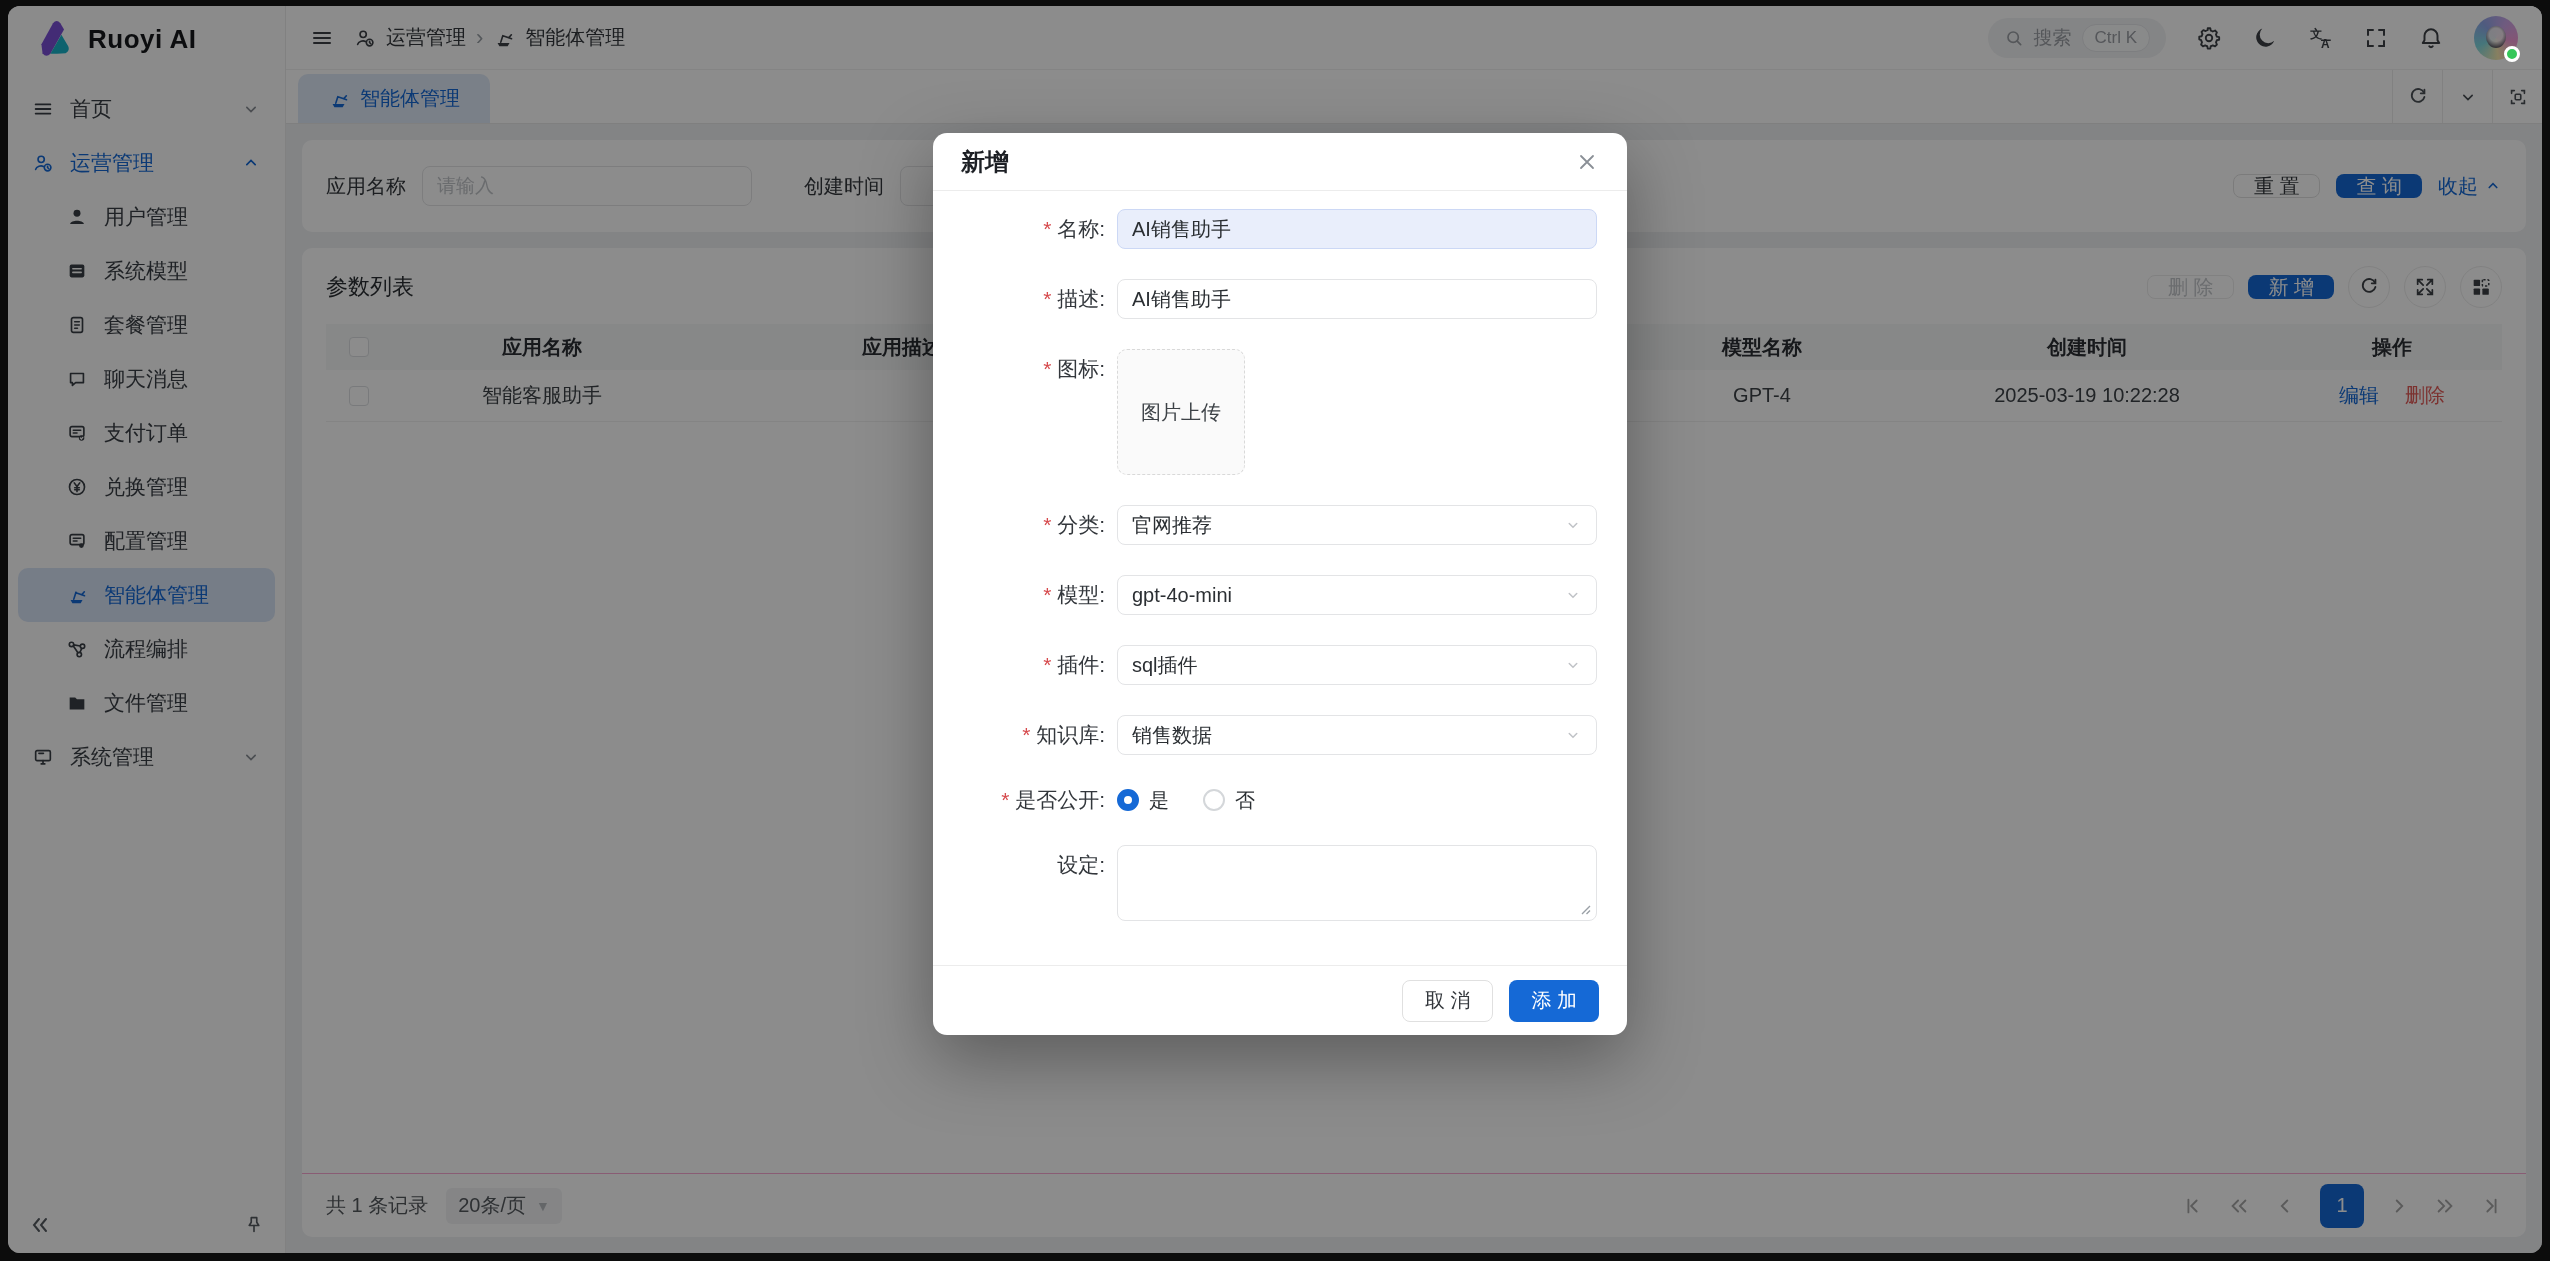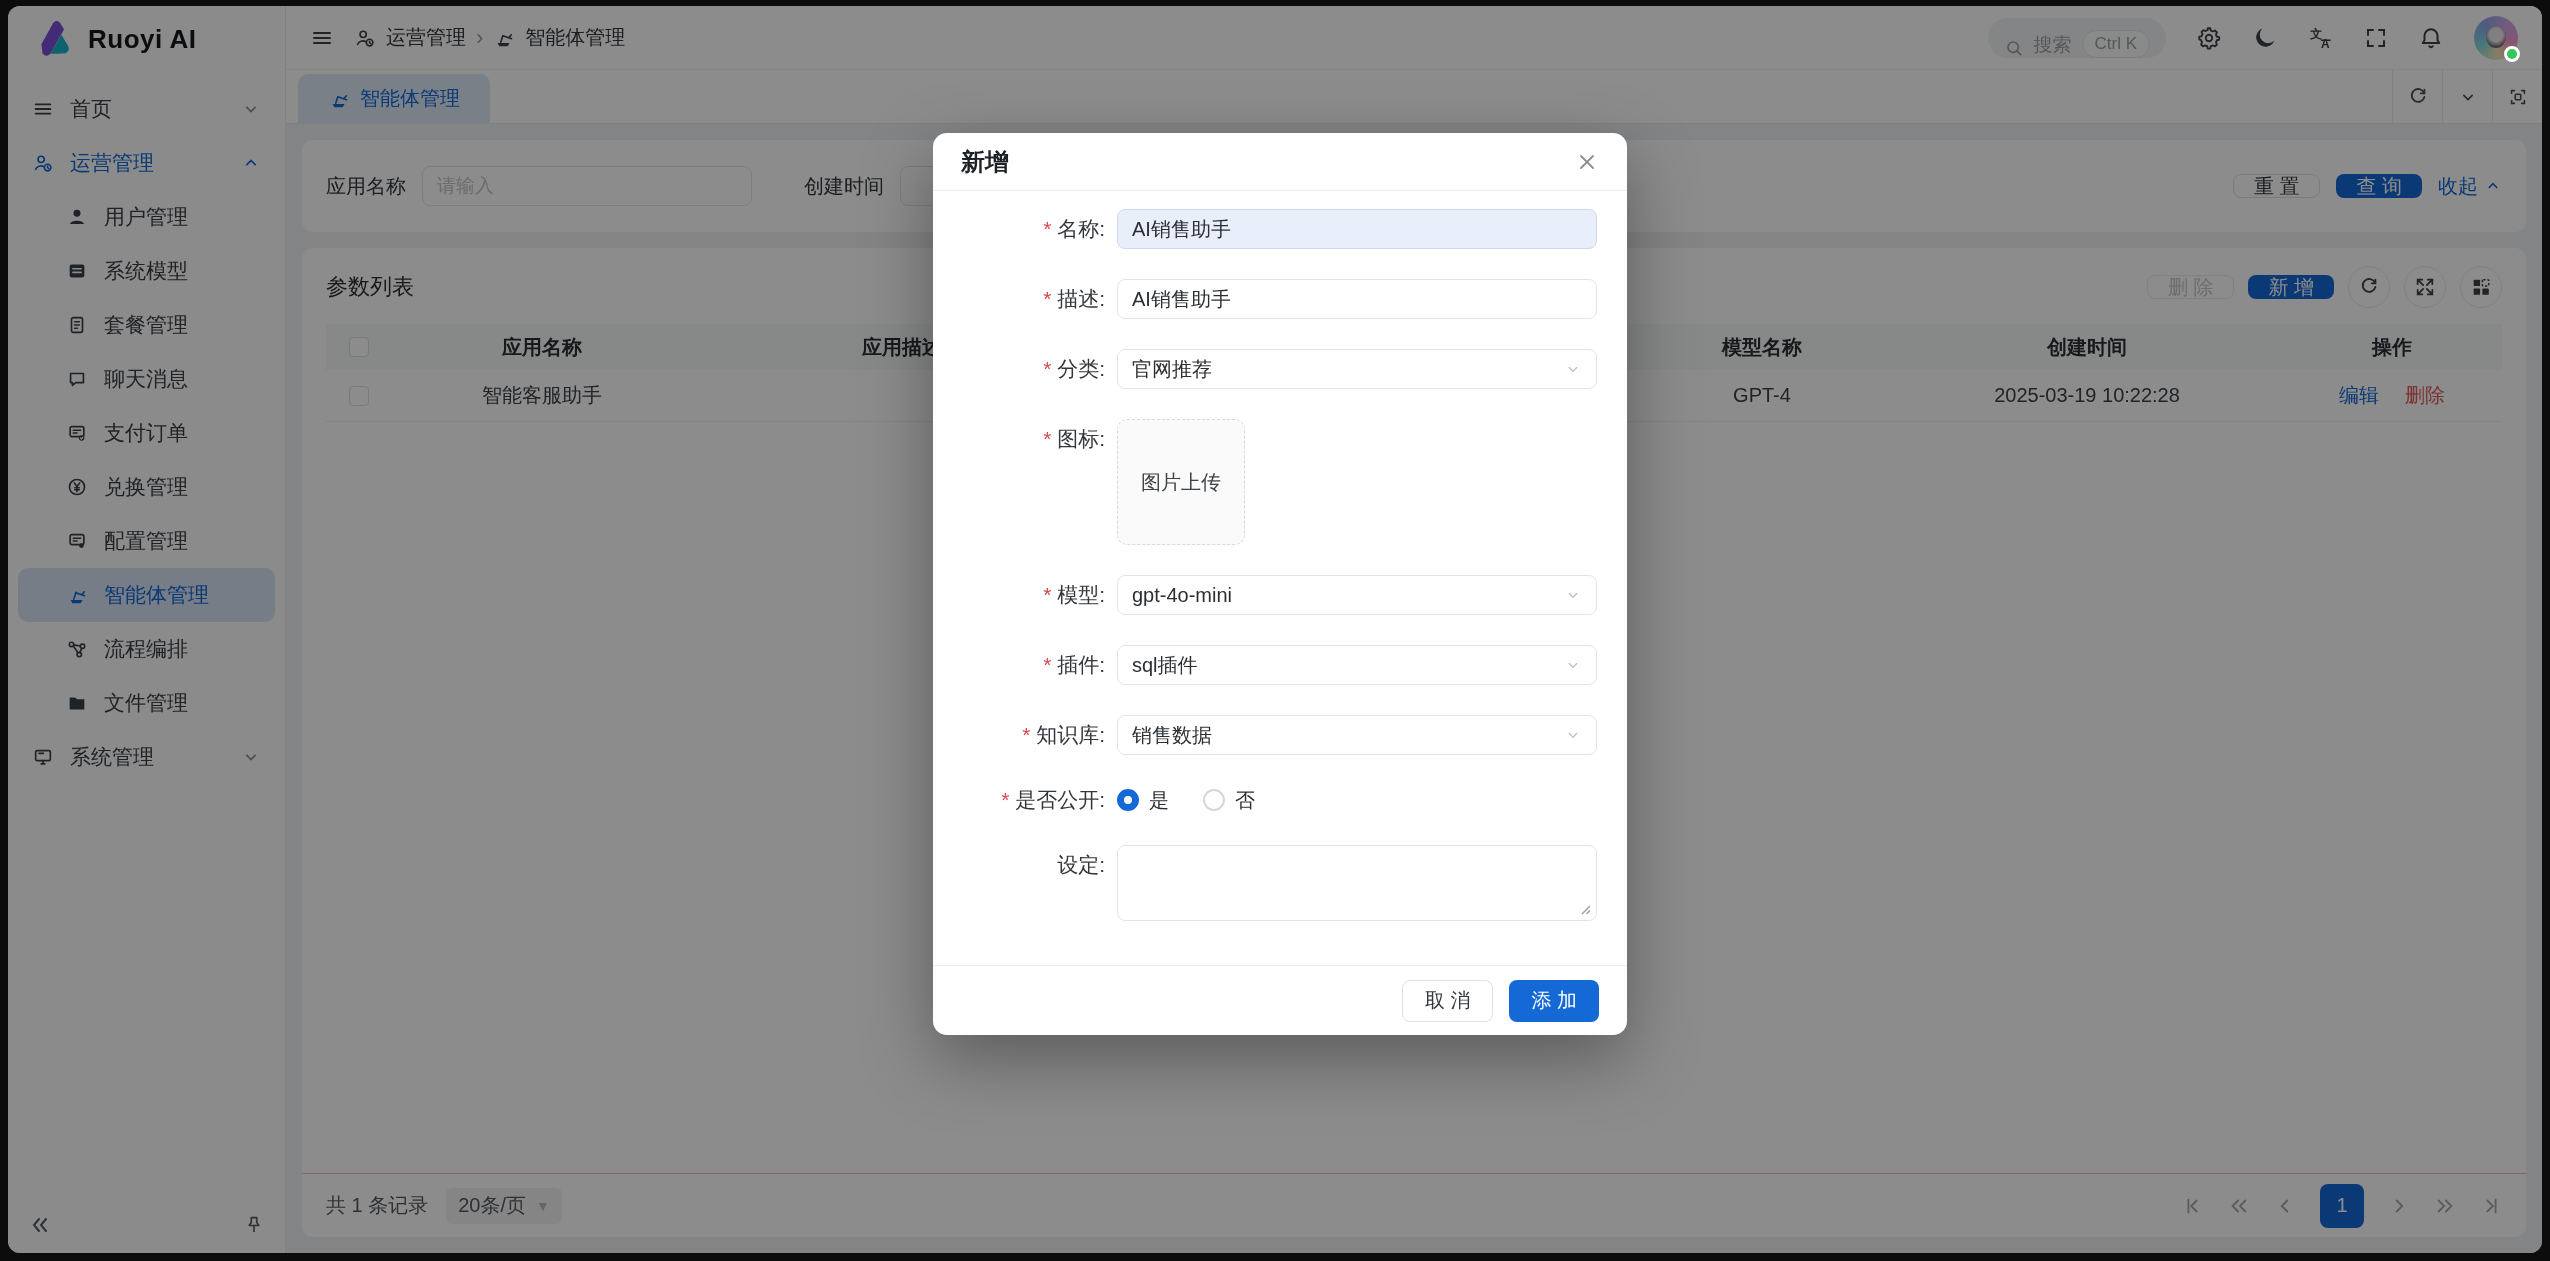--- a/index.html
+++ b/index.html
@@ -22,21 +22,21 @@
   .mi.active { background:#d7e3f6; color:#1569d6; }
   .mi .ic { flex:none; }
   .side-foot { height:56px; flex:none; display:flex; align-items:center; justify-content:space-between; padding:0 20px; color:#565b61; }
 
   
   .main { flex:1; display:flex; flex-direction:column; background:#eef0f3; min-width:0; }
   .topbar { height:64px; flex:none; background:#fff; display:flex; align-items:center; gap:20px; padding:0 24px; border-bottom:1px solid #f0f0f0; }
   .crumb { display:flex; align-items:center; gap:10px; font-size:20px; color:#33373c; }
   .crumb-sep { color:#9aa0a6; font-size:22px; }
   .top-right { margin-left:auto; display:flex; align-items:center; gap:30px; }
-  .searchbox { height:40px; background:#f1f2f4; border-radius:20px; display:flex; align-items:flex-end; gap:10px; padding:0 16px; color:#9b9fa5; font-size:19px; }
+  .searchbox { height:40px; background:#f1f2f4; border-radius:20px; display:flex; align-items:center; gap:10px; padding:0 16px; color:#9b9fa5; font-size:19px; }
   .kbd { background:#fafbfc; border:1px solid #e4e6e9; border-radius:14px; padding:3px 12px; font-size:17px; color:#9b9fa5; }
   .tico { color:#3c4046; }
   .avatar { position:relative; width:44px; height:44px; border-radius:50%; flex:none;
             background:conic-gradient(from 30deg,#c9a7e8,#f29bd4,#f7e9b0,#7fd8e0,#8fa7e8,#c9a7e8); }
   .avatar::after { content:""; position:absolute; left:12px; top:10px; width:20px; height:22px; border-radius:50%;
                    background:radial-gradient(circle at 50% 40%, #f5f0ef 40%, #4d4a5a 75%); opacity:.85; }
   .status-dot { position:absolute; right:-2px; bottom:-2px; width:16px; height:16px; background:#35c759; border:3px solid #fff; border-radius:50%; z-index:2; }
 
   .tabbar { height:54px; flex:none; background:#fff; border-bottom:1px solid #e7e7e7; display:flex; align-items:flex-end; padding-left:12px; }
   .tab { height:49px; background:#dfe9f7; color:#1569d6; display:flex; align-items:center; gap:10px; padding:0 30px; border-radius:10px 10px 0 0; font-size:20px; }
@@ -468,33 +468,33 @@
 
     <div class="modal-body">
       <div class="frow">
         <span class="flabel req">名称:</span>
         <input class="txt-field focus" value="AI销售助手" style="">
       </div>
       <div class="frow">
         <span class="flabel req">描述:</span>
         <input class="txt-field" value="AI销售助手" style="">
       </div>
+      <div class="frow top">
+        <span class="flabel req">图标:</span>
+        <div class="upload">
+          <span>图片上传</span>
+        </div>
+      </div>
       <div class="frow">
         <span class="flabel req">分类:</span>
         <div class="select">
           <span>官网推荐</span>
           <svg class="car" width="18" height="18" viewBox="0 0 24 24" fill="none" stroke="currentColor" stroke-width="2" stroke-linecap="round">
               <path d="M7 10l5 5 5-5"></path>
             </svg>
-        </div>
-      </div>
-      <div class="frow top">
-        <span class="flabel req">图标:</span>
-        <div class="upload">
-          <span>图片上传</span>
         </div>
       </div>
       <div class="frow">
         <span class="flabel req">模型:</span>
         <div class="select">
           <span>gpt-4o-mini</span>
           <svg class="car" width="18" height="18" viewBox="0 0 24 24" fill="none" stroke="currentColor" stroke-width="2" stroke-linecap="round">
               <path d="M7 10l5 5 5-5"></path>
             </svg>
         </div>

